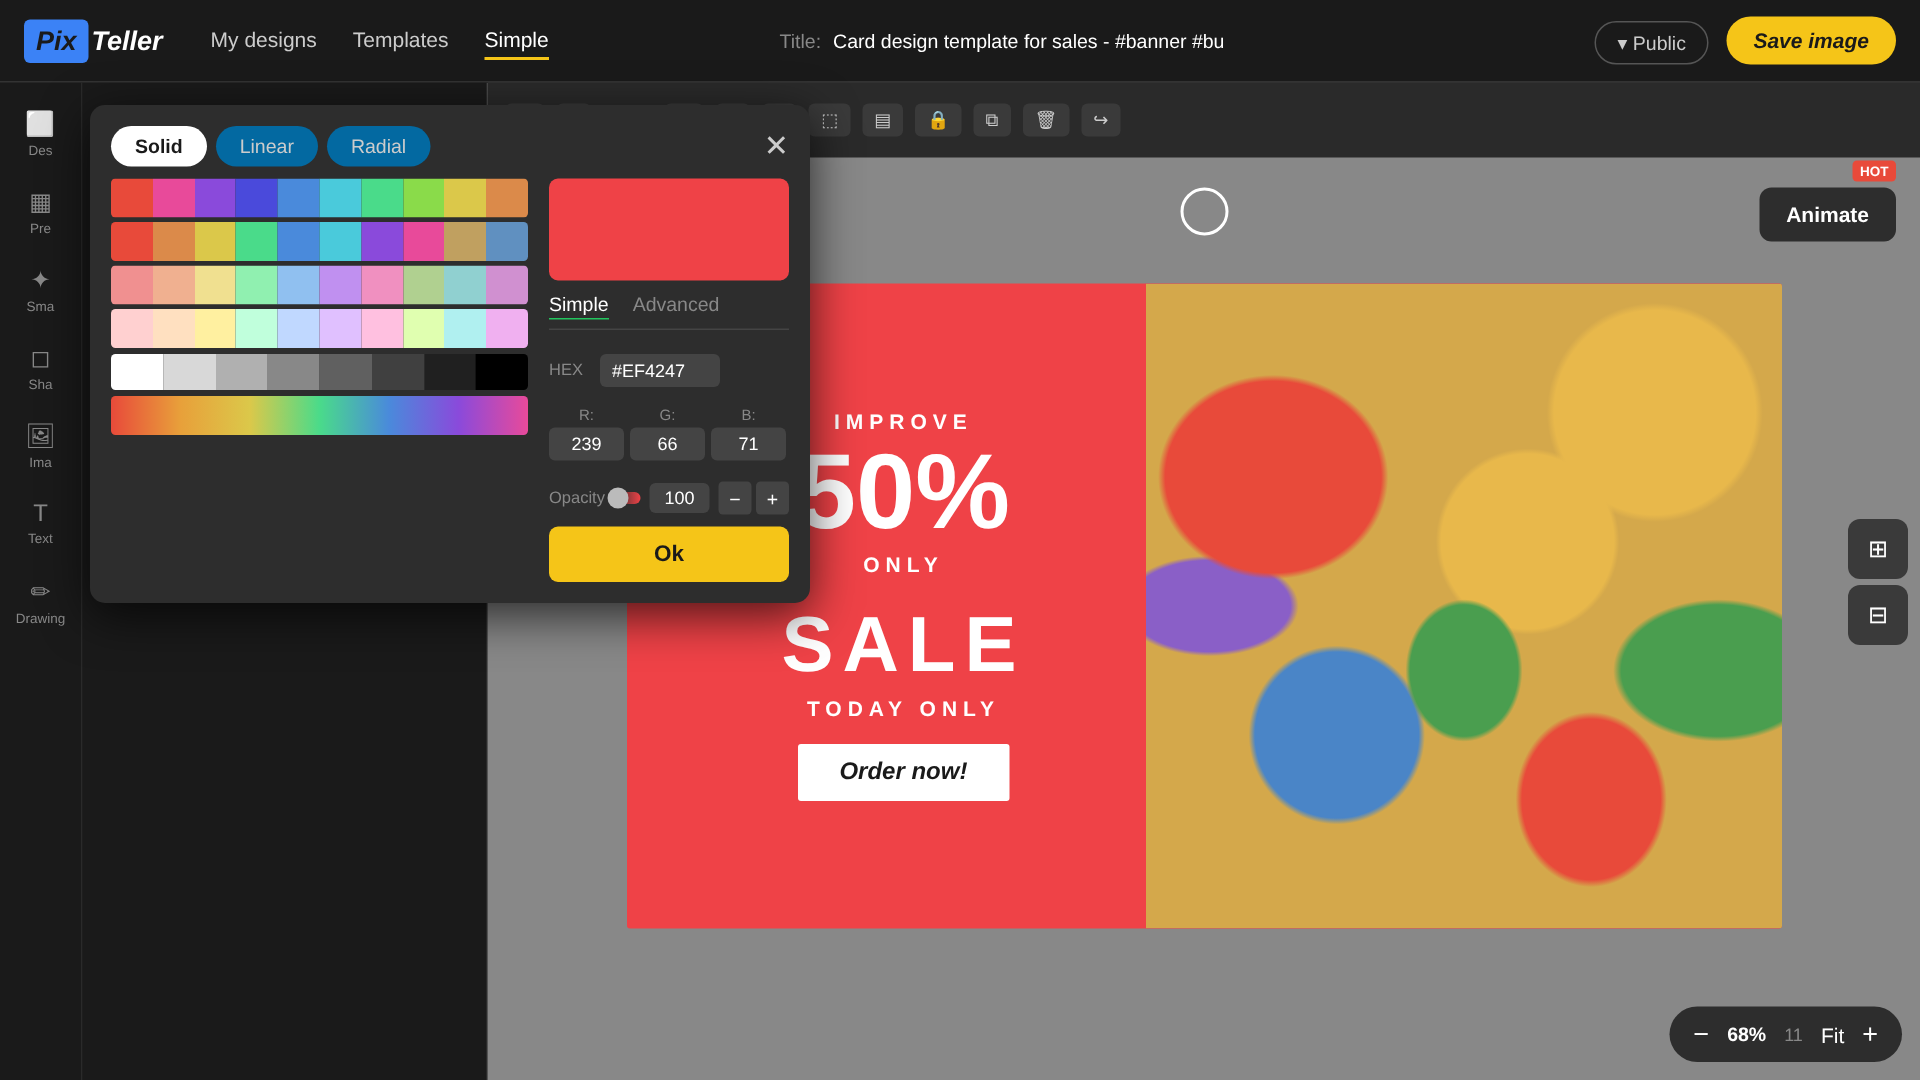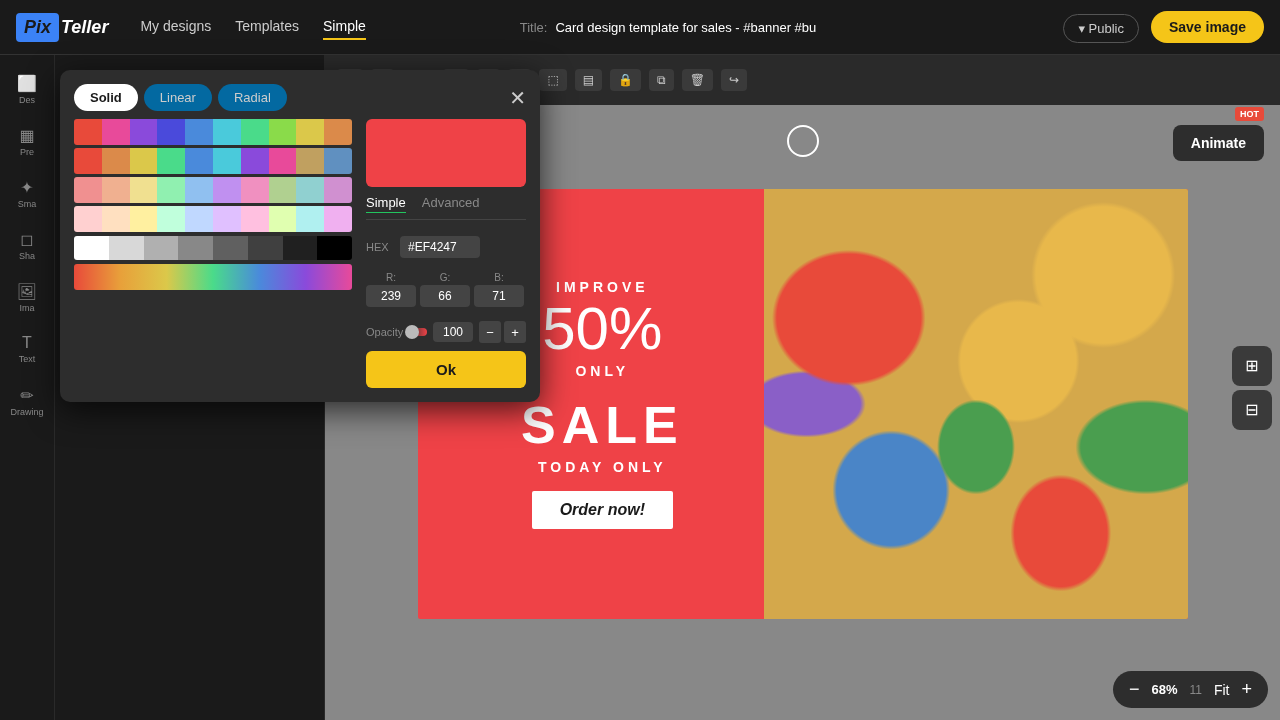--- a/index.html
+++ b/index.html
@@ -23,21 +23,21 @@
     .nav-title-label { color: #888; font-size: 13px; }
     .nav-title-value { color: #fff; font-size: 13px; }
     .nav-right { display: flex; align-items: flex-end; gap: 12px; margin-left: auto; }
     .public-btn {
       background: transparent; border: 1px solid #555; color: #ccc;
       padding: 6px 14px; border-radius: 20px; font-size: 13px; cursor: pointer;
       display: flex; align-items: center; gap: 4px;
     }
     .save-btn {
       background: #f5c518; border: none; color: #1a1a1a;
-      padding: 8px 18px; border-radius: 20px; font-size: 14px; font-weight: bold; cursor: pointer;
+      padding: 8px 18px; border-radius: 20px; font-size: 14px; font-weight: bold; cursor: pointer; font-style: italic;
     }
 
     
     .main-layout { display: flex; height: calc(720px - 55px); }
 
     
     .left-sidebar {
       width: 55px; background: #1a1a1a; border-right: 1px solid #2a2a2a;
       display: flex; flex-direction: column; align-items: center; padding-top: 12px; gap: 8px;
     }
@@ -93,21 +93,21 @@
         radial-gradient(ellipse at 60% 40%, #e8b84b 0%, #e8b84b 16%, transparent 17%),
         radial-gradient(ellipse at 90% 60%, #4a9e4f 0%, #4a9e4f 12%, transparent 13%);
       background-color: #d4a84b;
     }
     .design-text-area {
       position: absolute; left: 0; top: 0; bottom: 0; width: 48%;
       display: flex; flex-direction: column; align-items: center; justify-content: center;
       padding: 20px; color: #fff;
     }
     .design-improve { font-size: 14px; letter-spacing: 4px; font-weight: 600; margin-bottom: 4px; }
-    .design-percent { font-size: 60px; font-weight: 400; line-height: 1; margin-bottom: 4px; }
+    .design-percent { font-size: 71px; font-weight: 700; line-height: 1; margin-bottom: 4px; }
     .design-only { font-size: 14px; letter-spacing: 4px; font-weight: 600; margin-bottom: 16px; }
     .design-sale { font-size: 52px; font-weight: 900; letter-spacing: 6px; margin-bottom: 4px; }
     .design-today { font-size: 14px; letter-spacing: 4px; font-weight: 600; margin-bottom: 16px; }
     .design-order-btn {
       background: #fff; color: #1a1a1a; padding: 10px 28px; border: none;
       font-size: 16px; font-style: italic; font-weight: bold; cursor: pointer; border-radius: 2px;
     }
 
     
     .animate-btn {

